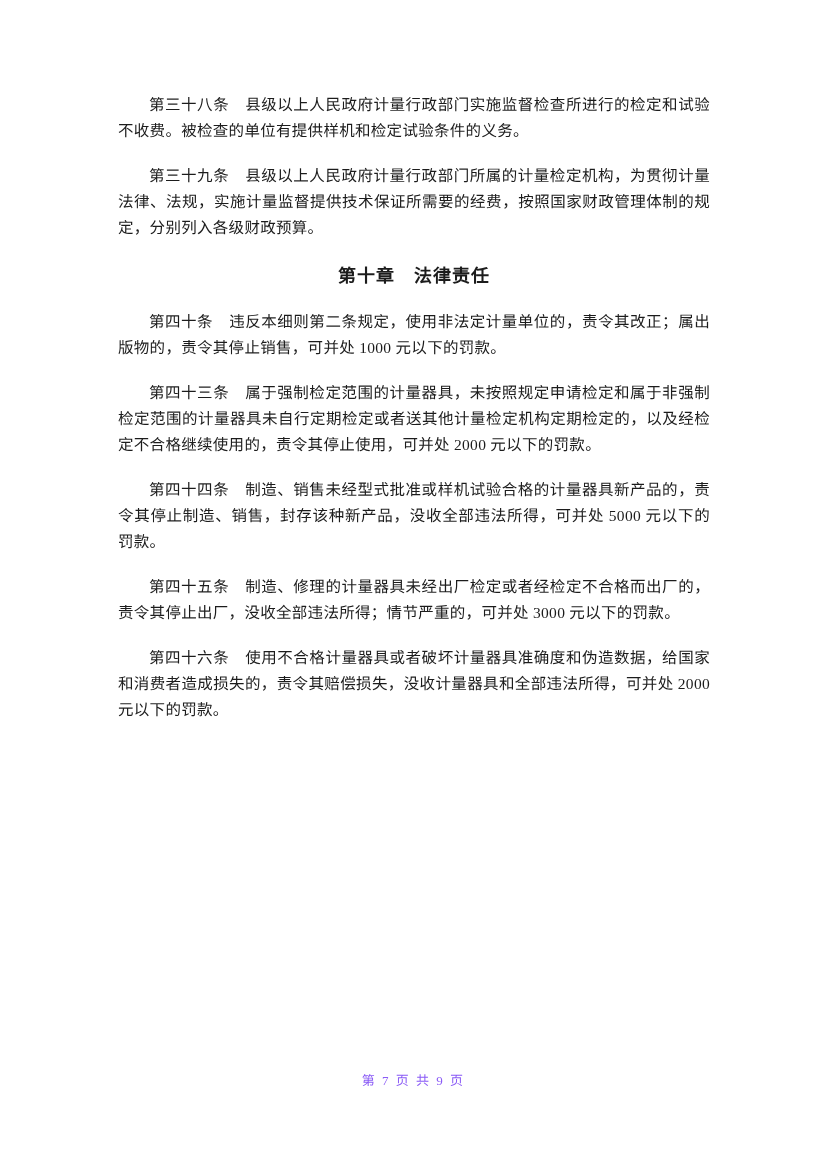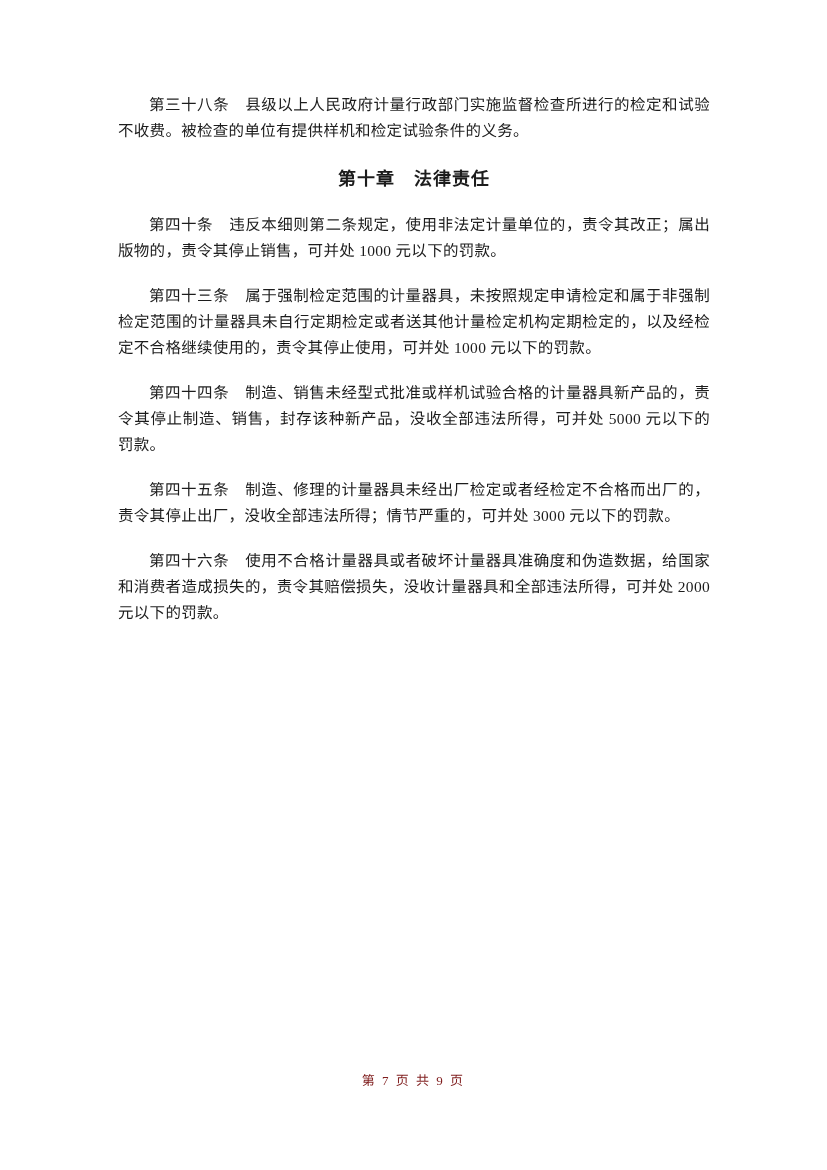--- a/index.html
+++ b/index.html
@@ -50,40 +50,41 @@
   
   .page-footer {
     position: absolute;
     left: 0;
     right: 0;
     top: 1072px;
     text-align: center;
     font-size: 13px;
     line-height: 18px;
     letter-spacing: 2px;
-    color: #7f1d1d;
+    color: #8b5cf6;
   }
 </style>
 </head>
 <body>
 
 <div class="page">
 
   <main class="content">
 
     <p class="para">第三十八条　县级以上人民政府计量行政部门实施监督检查所进行的检定和试验不收费。被检查的单位有提供样机和检定试验条件的义务。</p>
 
+    <p class="para">第三十九条　县级以上人民政府计量行政部门所属的计量检定机构，为贯彻计量法律、法规，实施计量监督提供技术保证所需要的经费，按照国家财政管理体制的规定，分别列入各级财政预算。</p>
 
     <h2 class="chapter-heading">第十章　法律责任</h2>
 
     <p class="para">第四十条　违反本细则第二条规定，使用非法定计量单位的，责令其改正；属出版物的，责令其停止销售，可并处 1000 元以下的罚款。</p>
 
 
 
-    <p class="para">第四十三条　属于强制检定范围的计量器具，未按照规定申请检定和属于非强制检定范围的计量器具未自行定期检定或者送其他计量检定机构定期检定的，以及经检定不合格继续使用的，责令其停止使用，可并处 1000 元以下的罚款。</p>
+    <p class="para">第四十三条　属于强制检定范围的计量器具，未按照规定申请检定和属于非强制检定范围的计量器具未自行定期检定或者送其他计量检定机构定期检定的，以及经检定不合格继续使用的，责令其停止使用，可并处 2000 元以下的罚款。</p>
 
     <p class="para">第四十四条　制造、销售未经型式批准或样机试验合格的计量器具新产品的，责令其停止制造、销售，封存该种新产品，没收全部违法所得，可并处 5000 元以下的罚款。</p>
 
     <p class="para">第四十五条　制造、修理的计量器具未经出厂检定或者经检定不合格而出厂的，责令其停止出厂，没收全部违法所得；情节严重的，可并处 3000 元以下的罚款。</p>
 
     <p class="para">第四十六条　使用不合格计量器具或者破坏计量器具准确度和伪造数据，给国家和消费者造成损失的，责令其赔偿损失，没收计量器具和全部违法所得，可并处 2000 元以下的罚款。</p>
 
 
 
   </main>

